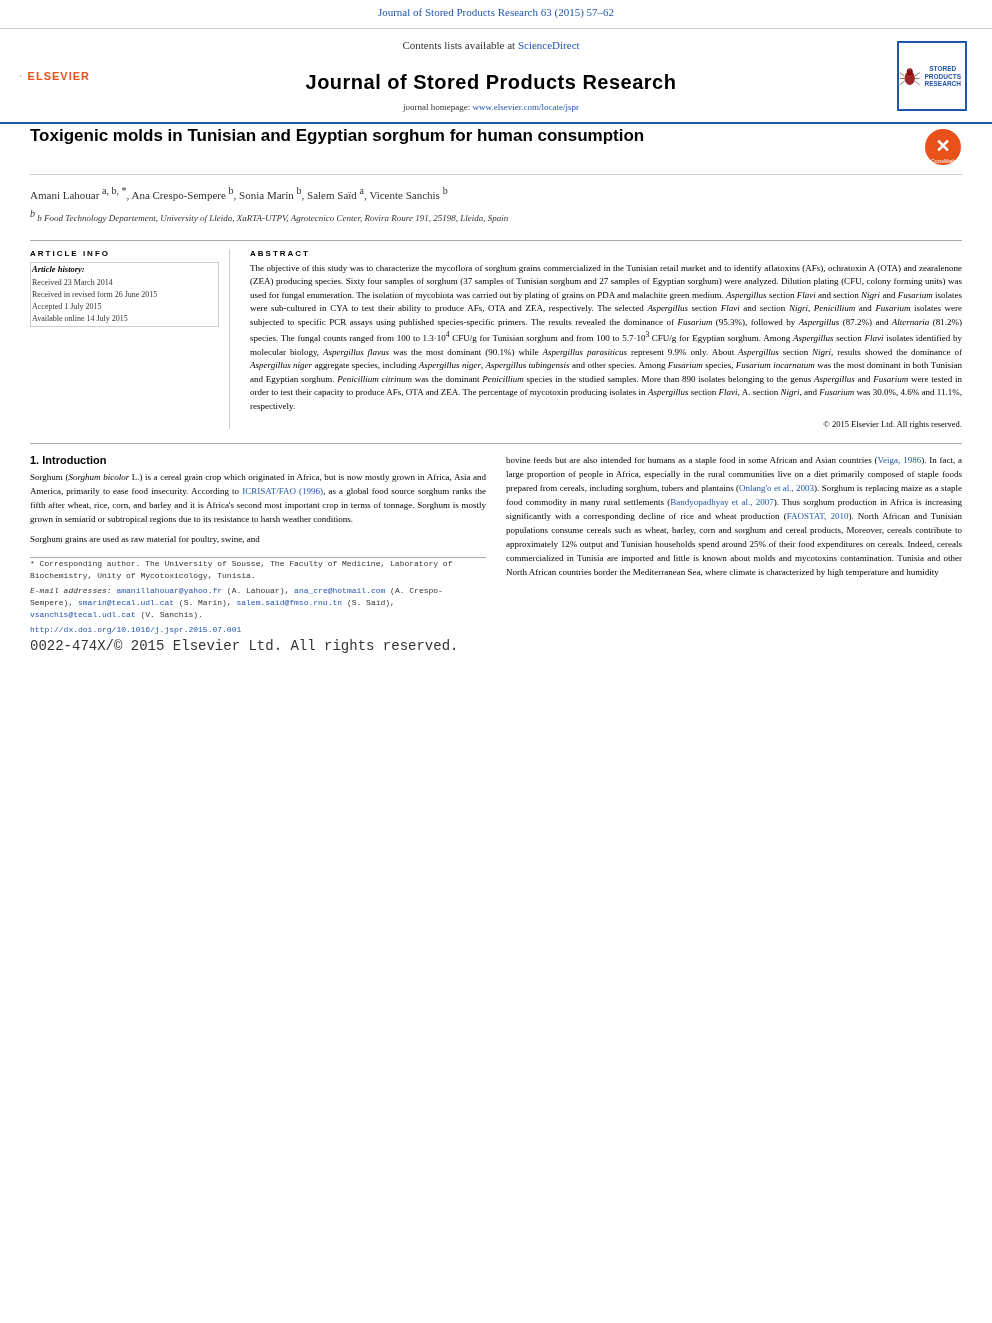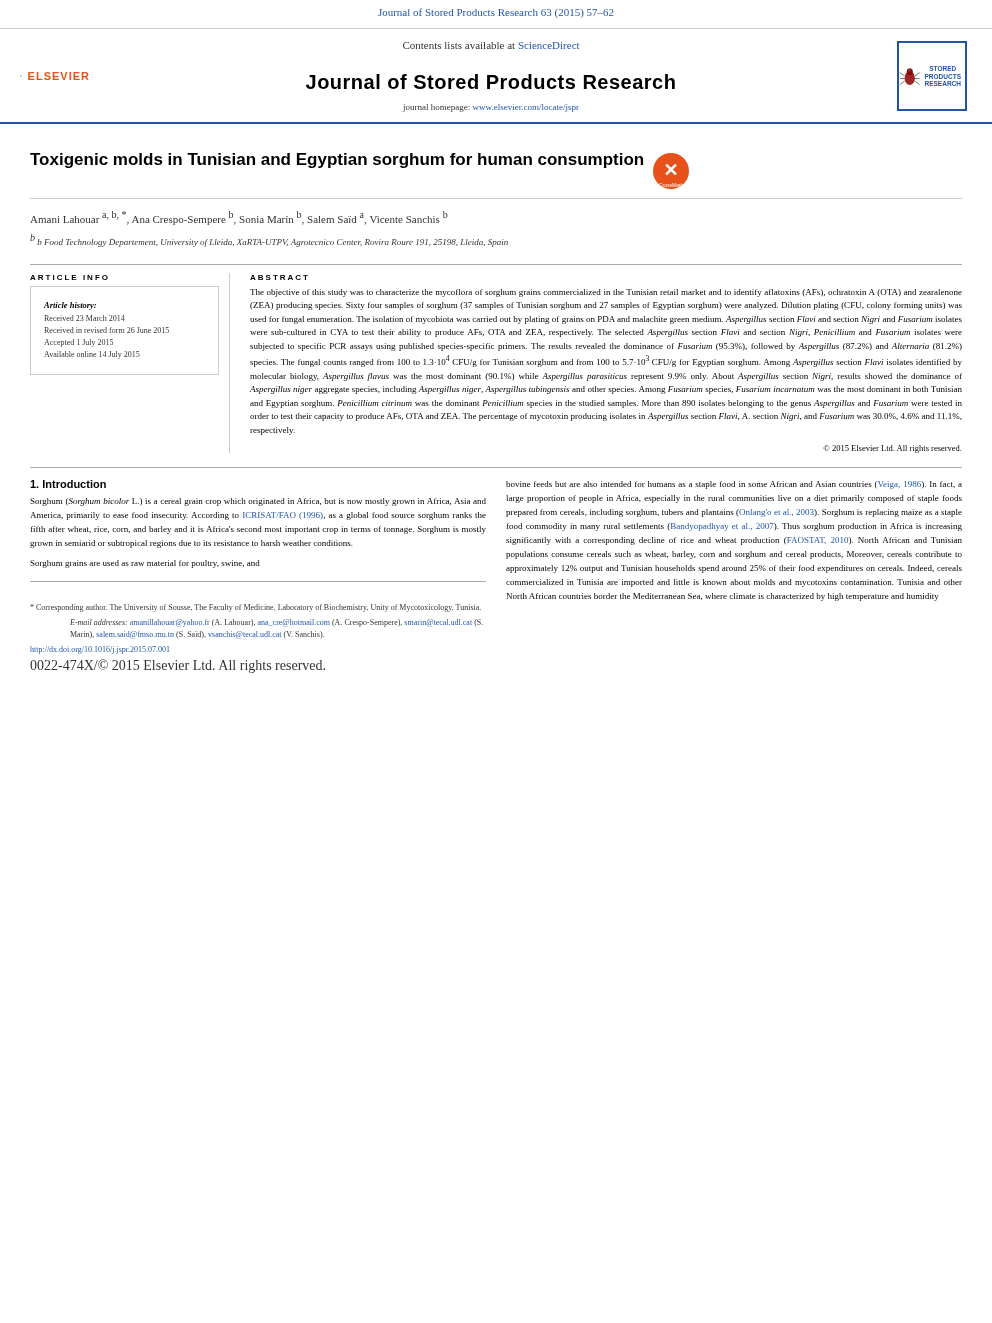--- a/index.html
+++ b/index.html
@@ -87,25 +87,25 @@
       color: #e8521a;
       font-family: Arial, sans-serif;
       letter-spacing: 1px;
     }
 
     .article-main {
       padding: 0 30px;
     }
 
     .article-title-section {
-      padding: 24px 0 8px;
+      padding: 0 0 8px;
       border-bottom: 1px solid #ccc;
       display: flex;
       align-items: flex-start;
-      gap: 8px;
+      justify-content: space-between;
     }
 
     .article-title {
       font-size: 17px;
       font-weight: bold;
       font-family: Arial, sans-serif;
       color: #000;
       line-height: 1.4;
       max-width: 840px;
     }
@@ -164,21 +164,21 @@
       font-weight: bold;
       letter-spacing: 2px;
       text-transform: uppercase;
       color: #000;
       margin-bottom: 4px;
       font-family: Arial, sans-serif;
     }
 
     .article-history-box {
       border: 1px solid #ccc;
-      padding: 13px;
+      padding: 1px;
       margin-bottom: 8px;
     }
 
     .history-title {
       font-size: 8.5px;
       font-style: italic;
       font-weight: bold;
       margin-bottom: 3px;
     }
 
@@ -252,21 +252,22 @@
       font-size: 9px;
       line-height: 1.55;
       text-align: justify;
       color: #000;
       margin-bottom: 6px;
     }
 
     .footnote-section {
       border-top: 1px solid #aaa;
       margin-top: 10px;
-      padding-top: 20px;
+      padding-top: 0;
+      font-family: Liberation Mono, monospace;
     }
 
     .footnote-text {
       font-size: 8px;
       line-height: 1.5;
       color: #333;
     }
 
     .doi-line {
       font-size: 8px;
@@ -413,21 +414,21 @@
         Sorghum (<em>Sorghum bicolor</em> L.) is a cereal grain crop which originated in Africa, but is now mostly grown in Africa, Asia and America, primarily to ease food insecurity. According to <span class="link-blue" style="cursor:pointer;">ICRISAT/FAO (1996)</span>, as a global food source sorghum ranks the fifth after wheat, rice, corn, and barley and it is Africa's second most important crop in terms of tonnage. Sorghum is mostly grown in semiarid or subtropical regions due to its resistance to harsh weather conditions.
       </p>
       <p class="intro-para">
         Sorghum grains are used as raw material for poultry, swine, and
       </p>
 
       <div class="footnote-section">
         <div class="footnote-text">
           * Corresponding author. The University of Sousse, The Faculty of Medicine, Laboratory of Biochemistry, Unity of Mycotoxicology, Tunisia.
         </div>
-        <div class="footnote-text" style="margin-top:3px;margin-left:40px;">
+        <div class="footnote-text" style="margin-top:3px;">
           <em>E-mail addresses:</em> <span class="link-blue" style="cursor:pointer;">amanillahouar@yahoo.fr</span> (A. Lahouar), <span class="link-blue" style="cursor:pointer;">ana_cre@hotmail.com</span> (A. Crespo-Sempere), <span class="link-blue" style="cursor:pointer;">smarin@tecal.udl.cat</span> (S. Marin), <span class="link-blue" style="cursor:pointer;">salem.said@fmso.rnu.tn</span> (S. Saïd), <span class="link-blue" style="cursor:pointer;">vsanchis@tecal.udl.cat</span> (V. Sanchis).
         </div>
         <div class="doi-line" style="cursor:pointer;">
           <span>http://dx.doi.org/10.1016/j.jspr.2015.07.001</span>
         </div>
         <div class="bottom-copyright">0022-474X/© 2015 Elsevier Ltd. All rights reserved.</div>
       </div>
     </div>
 
     <div class="intro-right">

